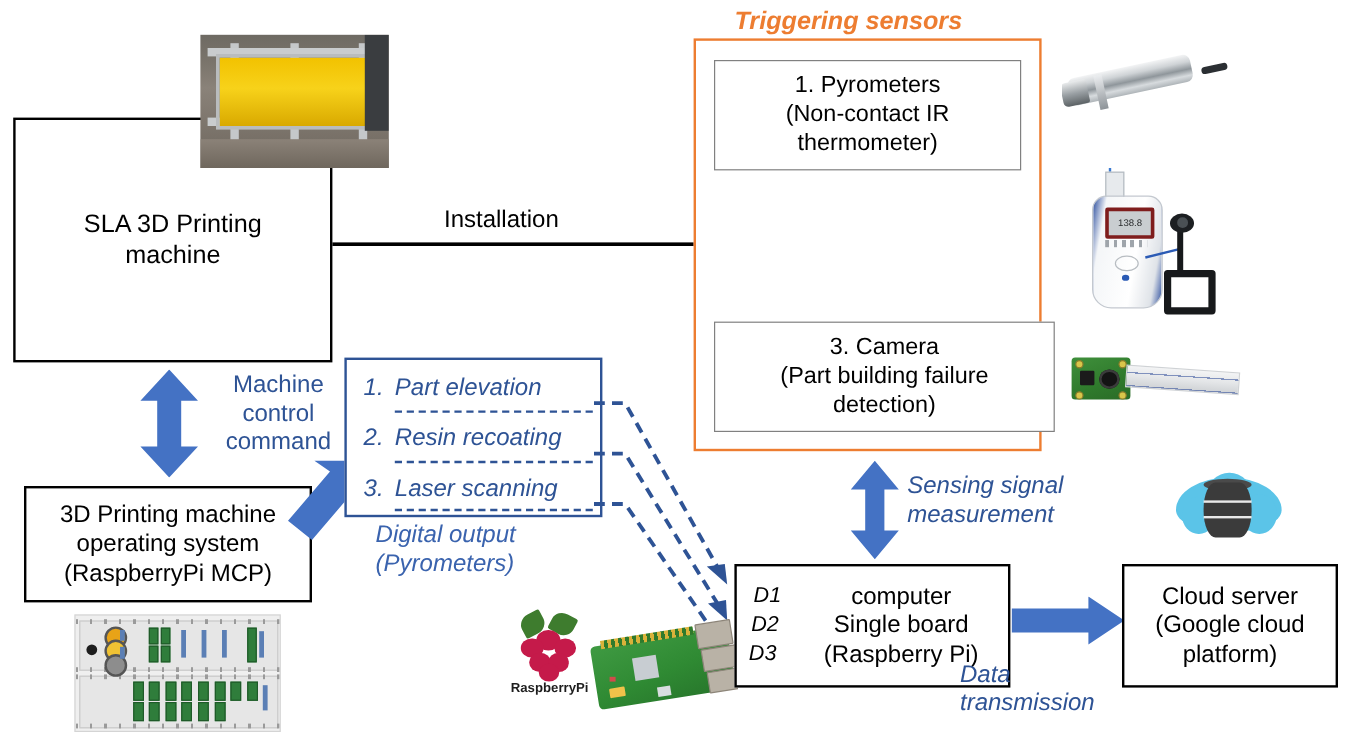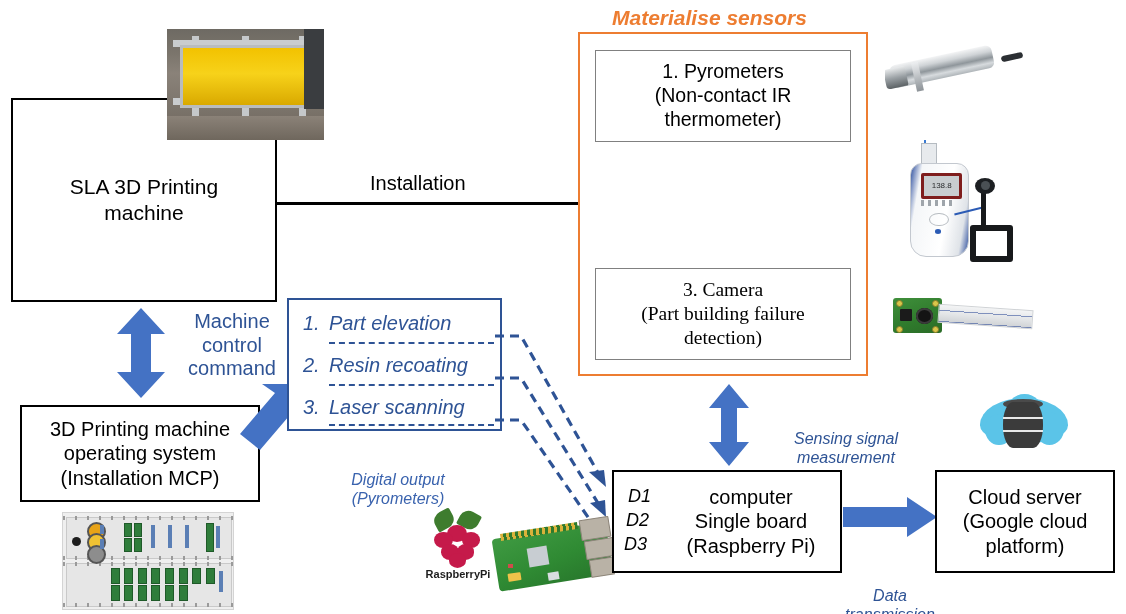--- a/index.html
+++ b/index.html
@@ -85,26 +85,24 @@
     white-space:nowrap;
   }
   .lbl-blue{
     color:#2E5395;
     font-size:20px;
     text-align:center;
     line-height:1.18;
   }
   .lbl-blue-it{
     color:#3A63AE;
-    font-size:16px;
+    font-size:20px;
     font-style:italic;
-    text-align:center;
     line-height:1.18;
     white-space:nowrap;
-    margin-top:36px;
   }
 
   
   .hline{background:#000000;height:2.5px;}
 
   
   .dlab{
     position:absolute;
     color:#000000;
     font-style:italic;
@@ -250,34 +248,34 @@
     <div class="frameV" style="left:16%"></div>
     <div class="frameV" style="left:48%"></div>
     <div class="frameV" style="left:84%"></div>
     <div class="frameH" style="top:10%"></div>
     <div class="frameH" style="top:62%"></div>
     <div class="cab"></div>
     <div class="dark"></div>
     <div class="floor"></div>
   </div>
 
-  <div class="abs group-title" style="left:612px;top:6px;">Materialise sensors</div>
+  <div class="abs group-title" style="left:612px;top:6px;">Triggering sensors</div>
 
   <div class="abs group-orange" style="left:578px;top:32px;width:290px;height:344px;"></div>
 
   <div class="abs sensor-box" style="left:595px;top:50px;width:256px;height:92px;">
     <div class="lines">
       <div>1. Pyrometers</div>
       <div>(Non-contact IR</div>
       <div>thermometer)</div>
     </div>
   </div>
 
 
-  <div class="abs sensor-box" style="left:595px;top:268px;width:256px;height:92px;font-family:Liberation Serif, serif;">
+  <div class="abs sensor-box" style="left:595px;top:268px;width:284px;height:92px;">
     <div class="lines">
       <div>3. Camera</div>
       <div>(Part building failure</div>
       <div>detection)</div>
     </div>
   </div>
 
   <div class="abs photo pyro" style="left:885px;top:40px;width:140px;height:75px;">
     <div class="body"></div>
     <div class="ring"></div>
@@ -330,21 +328,21 @@
   <div class="abs lbl-blue" style="left:176px;top:310px;width:112px;">
     <div>Machine</div>
     <div>control</div>
     <div>command</div>
   </div>
 
   <div class="abs box" style="left:20px;top:405px;width:240px;height:97px;font-size:20px;">
     <div class="lines">
       <div>3D Printing machine</div>
       <div>operating system</div>
-      <div>(Installation MCP)</div>
+      <div>(RaspberryPi MCP)</div>
     </div>
   </div>
 
   <div class="abs photo plc" style="left:62px;top:512px;width:172px;height:98px;">
     <div class="rack" style="top:4%;height:42%;"></div>
     <div class="rack" style="top:52%;height:44%;"></div>
     <div class="scrdots" style="top:3%"></div>
     <div class="scrdots" style="top:45%"></div>
     <div class="scrdots" style="top:51%"></div>
     <div class="scrdots" style="top:94%"></div>

